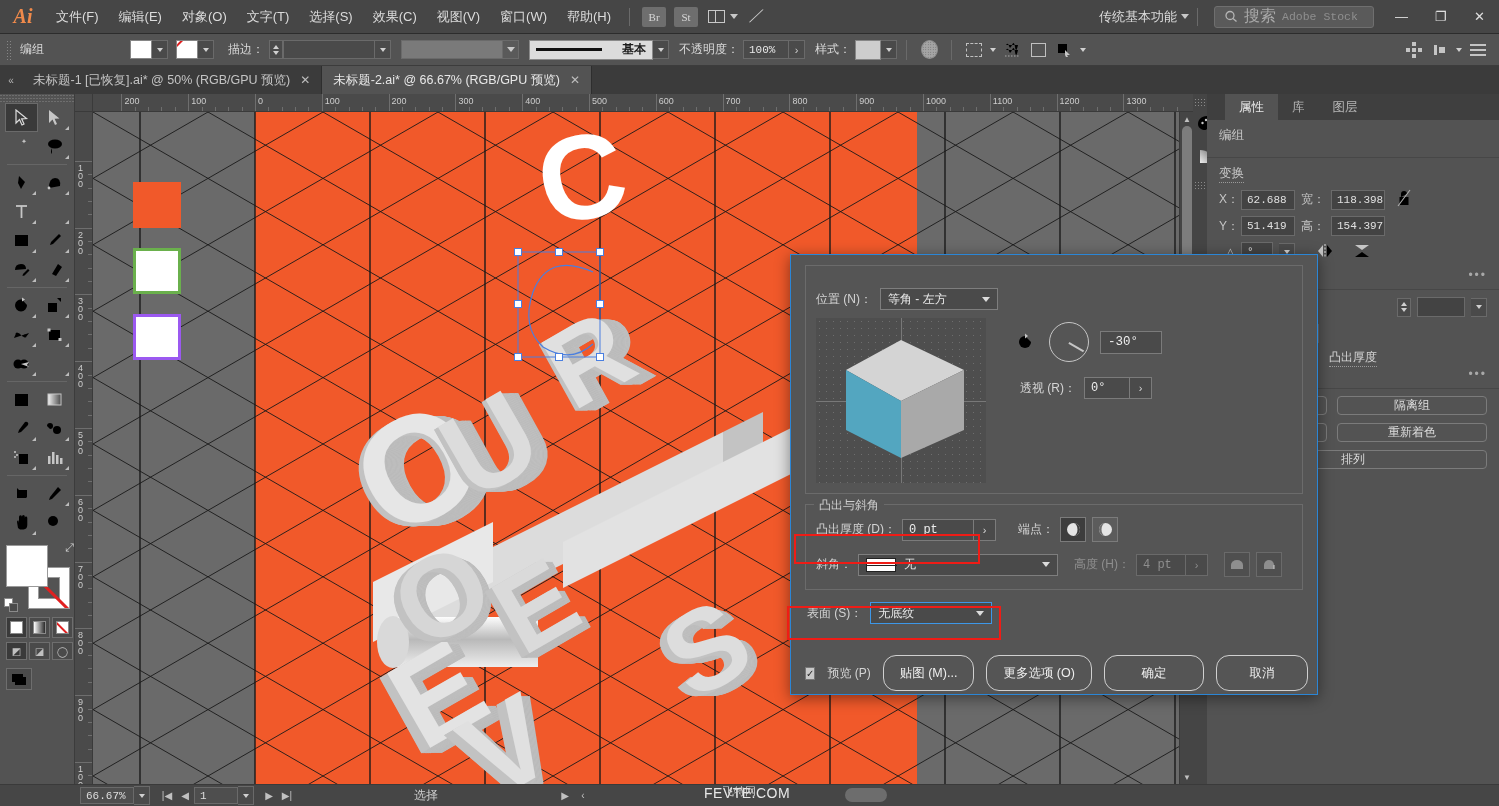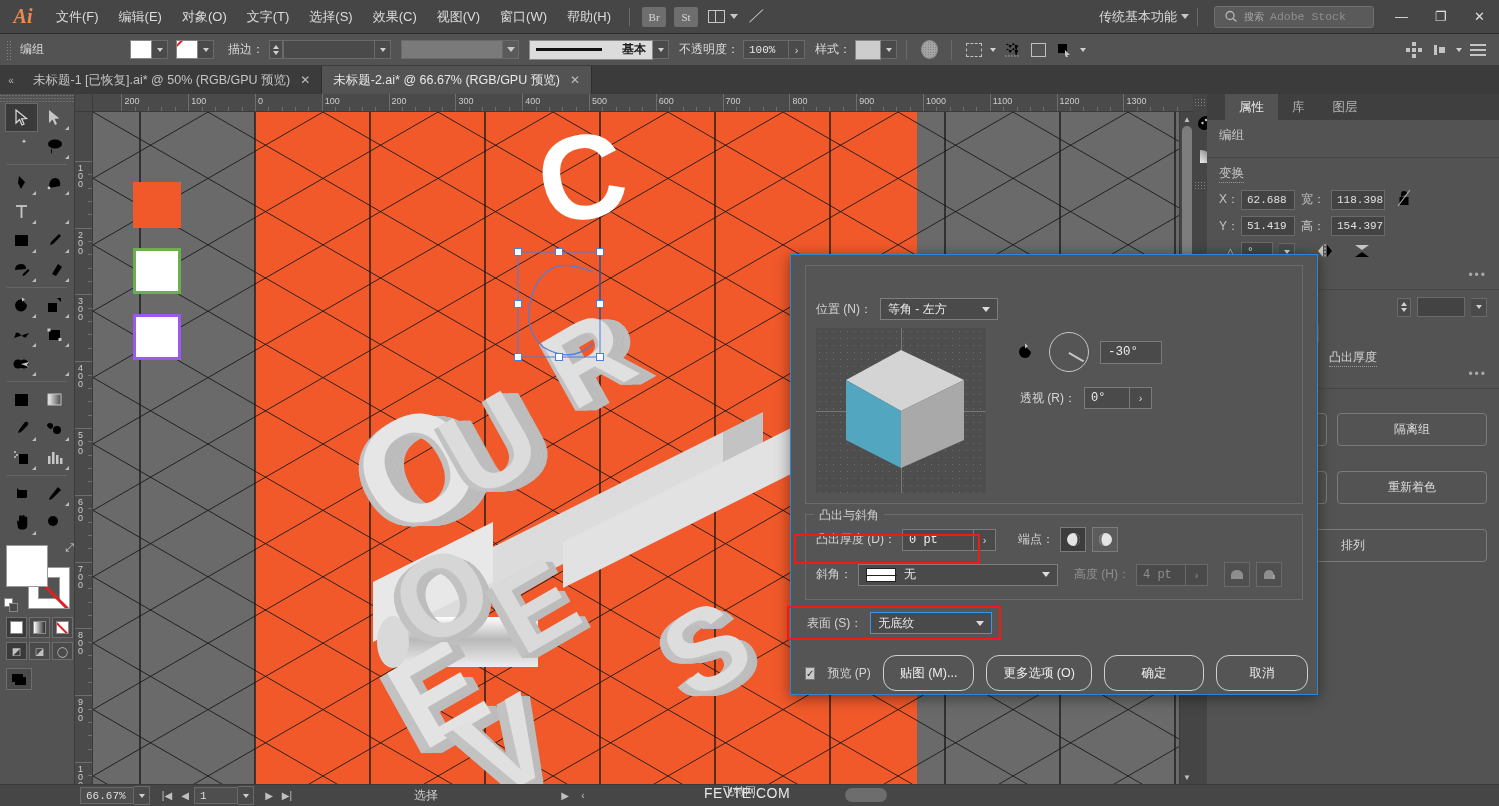--- a/index.html
+++ b/index.html
@@ -38,21 +38,21 @@
   .arrange-grid i { display:block; width:7px; border-right:1.5px solid #c8c8c8; }
   .chev { width:0;height:0;border-left:4px solid transparent;border-right:4px solid transparent;border-top:5px solid #c8c8c8; }
   .swoosh { margin-left:12px; color:#cfcfcf; font-size:17px; transform:skewX(-12deg); }
   .spacer { flex:1; }
   .workspace-name { font-size:13px; color:#dcdcdc; padding-right:4px; }
   .search-box {
     display:flex; align-items:center; gap:6px; height:22px;
     background:#5a5a5a; border:1px solid #6f6f6f; border-radius:3px;
     padding:0 9px; margin:0 8px; min-width:160px;
   }
-  .search-box .sp { color:#a8a8a8; font-size:10px; }
+  .search-box .sp { color:#a8a8a8; font-size:16px; }
   .search-box .st { color:#8f8f8f; font-size:11.5px; font-family:"Liberation Mono", monospace;}
   .win-btns { display:flex; height:34px; }
   .win-btn { width:39px; height:34px; display:flex; align-items:center; justify-content:center; color:#e0e0e0; font-size:13px; }
 
   
   .controlbar {
     position:absolute; left:0; top:34px; width:1499px; height:32px;
     background:#535353; display:flex; align-items:center;
     border-bottom:1px solid #3c3c3c; padding-left:6px;
   }
@@ -205,22 +205,22 @@
   .ptab { padding:0 14px; height:26px; line-height:26px; font-size:12.5px; color:#b6b6b6; }
   .ptab.active { background:#535353; color:#e8e8e8; }
   .psec { padding:7px 12px; border-bottom:1px solid #474747; }
   .psec-title { font-size:12.5px; color:#c8c8c8; margin-bottom:6px; }
   .dotted-under { border-bottom:1px dotted #9a9a9a; display:inline-block; }
   .xf-row { display:flex; align-items:center; gap:6px; margin-bottom:6px; }
   .xf-lbl { font-size:12px; color:#c4c4c4; width:16px; text-align:right; }
   .xf-field { width:54px; height:20px; background:#434343; border:1px solid #6a6a6a; color:#e0e0e0;
     font-size:11px; display:flex;align-items:center;padding:0 5px; font-family:"Liberation Mono", monospace;}
   .pbtn {
-    height:33px; border:1px solid #7b7b7b; background:transparent; color:#dcdcdc;
-    font-size:12px; display:flex;align-items:center;justify-content:center; border-radius:4px;margin-top:17px;
+    height:19px; border:1px solid #7b7b7b; background:transparent; color:#dcdcdc;
+    font-size:12px; display:flex;align-items:center;justify-content:center; border-radius:4px;
   }
   .ellipsis { color:#a8a8a8; letter-spacing:2px; font-size:12px; }
 
   
   .statusbar { position:absolute; left:0; top:784px; width:1499px; height:22px; background:#464646;
     display:flex; align-items:center; border-top:1px solid #3a3a3a; }
   .sb-field { height:17px; background:#4e4e4e; border:1px solid #6a6a6a; color:#ddd; font-size:11px;
     display:flex;align-items:center;padding:0 5px; font-family:"Liberation Mono", monospace;}
   .sb-icon { width:18px;height:20px; display:flex;align-items:center;justify-content:center;color:#c0c0c0;font-size:10px;}
   .sb-status { flex:1; text-align:center; font-size:12px; color:#cfcfcf; }
@@ -1367,21 +1367,21 @@
         </div>
         <div style="display:flex">
           <div class="pbtn" style="flex:1">排列</div>
         </div>
       </div>
     </div>
 
     <div class="dialog">
       <div class="dlg-body">
 
-        <div class="fieldset" style="padding-top:32px">
+        <div class="fieldset" style="padding-top:22px">
           <div class="row" style="margin-bottom:8px">
             <span class="lab">位置 (N)：</span>
             <span class="sel-box" style="min-width:118px">
               <span>等角 - 左方</span>
               <i class="chev"></i>
             </span>
           </div>
           <div class="row" style="align-items:flex-start;gap:26px">
             <div class="cubearea">
               <span class="cube-ax-v"></span>

